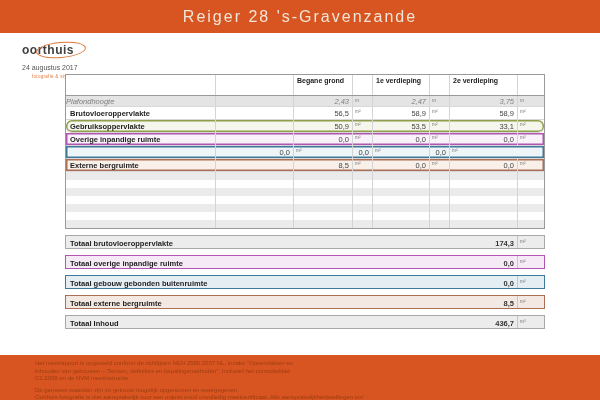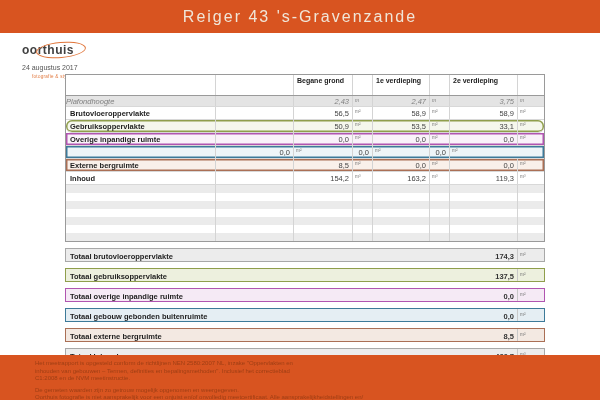--- a/index.html
+++ b/index.html
@@ -67,21 +67,21 @@
     position:absolute;top:355px;left:0;width:600px;height:45px;background:#d85420;
     box-sizing:border-box;padding:5px 40px 0 35px;
   }
   .footer .line{font-size:6px;line-height:1.25;color:#9e3e14;}
   .footer .para2{margin-top:4px;}
 </style>
 </head>
 <body>
 
 <div class="topbar">
-  <span class="title">Reiger 43 's-Gravenzande</span>
+  <span class="title">Reiger 28 's-Gravenzande</span>
 </div>
 
 <div class="logo">
   <span class="logo-word">
     <span>oorthuis</span>
     <span class="ellipse"></span>
   </span>
   <div class="logo-tagline">fotografie &amp; styling</div>
 </div>
 <div class="date">24 augustus 2017</div>
@@ -151,30 +151,20 @@
         <div class="grid row row-brown">
           <div class="lbl">Externe bergruimte</div>
           <div></div>
           <div class="val">8,5</div>
           <div class="unit">m²</div>
           <div class="val">0,0</div>
           <div class="unit">m²</div>
           <div class="val">0,0</div>
           <div class="unit">m²</div>
         </div>
-        <div class="grid row row-plain">
-          <div class="lbl">Inhoud</div>
-          <div></div>
-          <div class="val">154,2</div>
-          <div class="unit">m³</div>
-          <div class="val">163,2</div>
-          <div class="unit">m³</div>
-          <div class="val">119,3</div>
-          <div class="unit">m³</div>
-        </div>
       </div>
     <div id="zebra-rows">
         <div class="grid row zebra z-g">
           <div></div>
           <div></div>
           <div></div>
           <div></div>
           <div></div>
           <div></div>
           <div></div>
@@ -239,25 +229,20 @@
           <div></div>
           <div></div>
           <div></div>
         </div>
       </div>
   </div>
   <div id="totals">
       <div class="total total-plain">
         <div class="lbl">Totaal brutovloeroppervlakte</div>
         <div class="val">174,3</div>
-        <div class="unit">m²</div>
-      </div>
-      <div class="total total-green">
-        <div class="lbl">Totaal gebruiksoppervlakte</div>
-        <div class="val">137,5</div>
         <div class="unit">m²</div>
       </div>
       <div class="total total-purple">
         <div class="lbl">Totaal overige inpandige ruimte</div>
         <div class="val">0,0</div>
         <div class="unit">m²</div>
       </div>
       <div class="total total-teal">
         <div class="lbl">Totaal gebouw gebonden buitenruimte</div>
         <div class="val">0,0</div>

